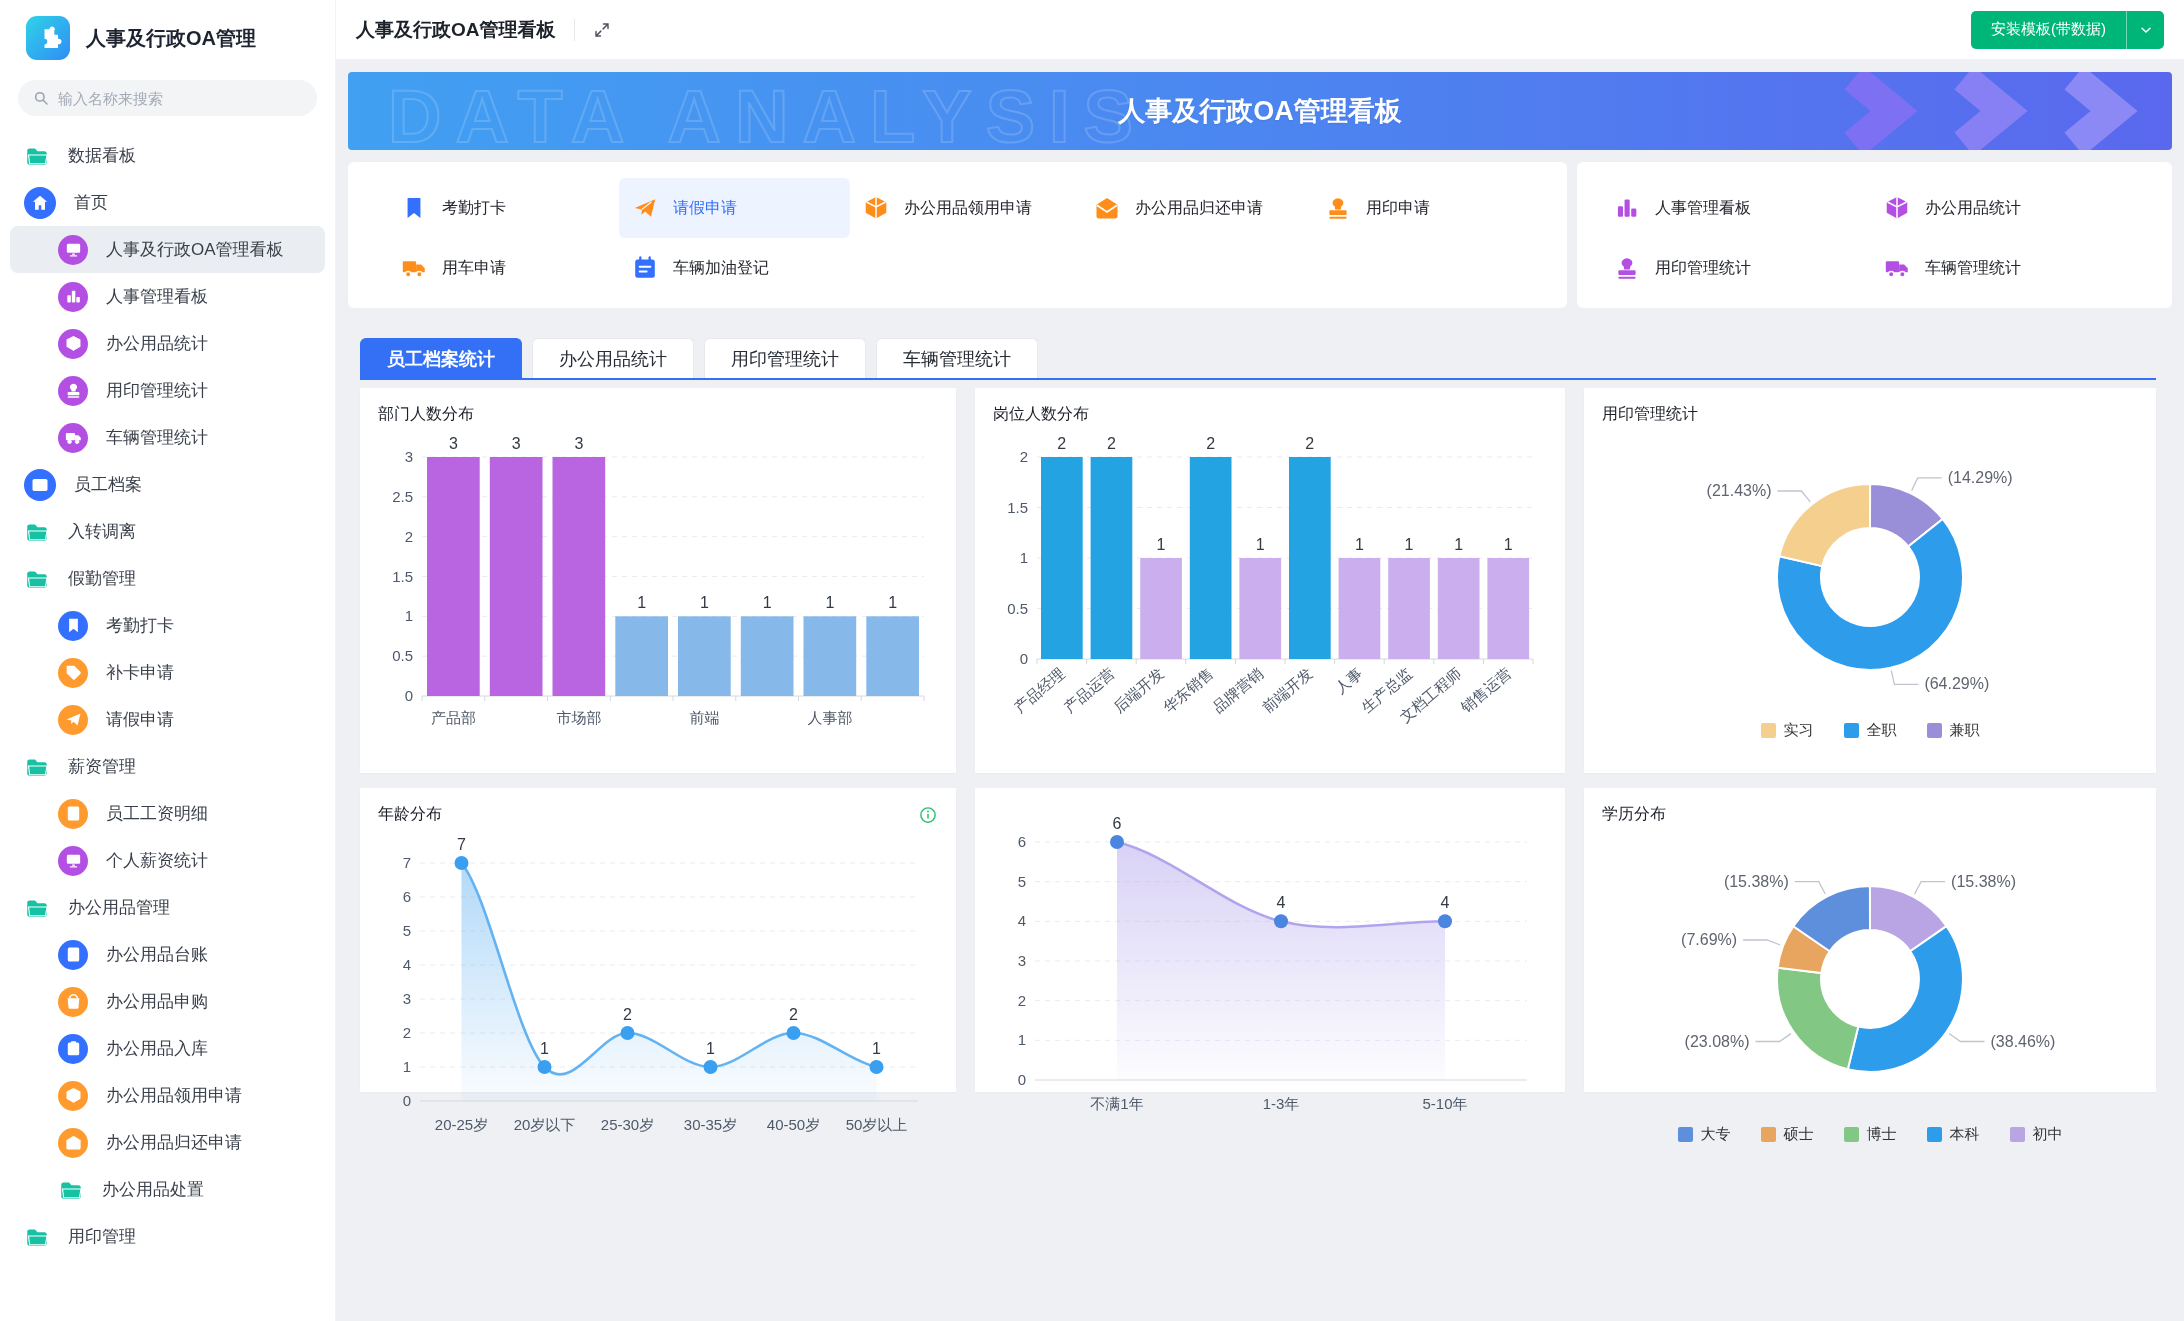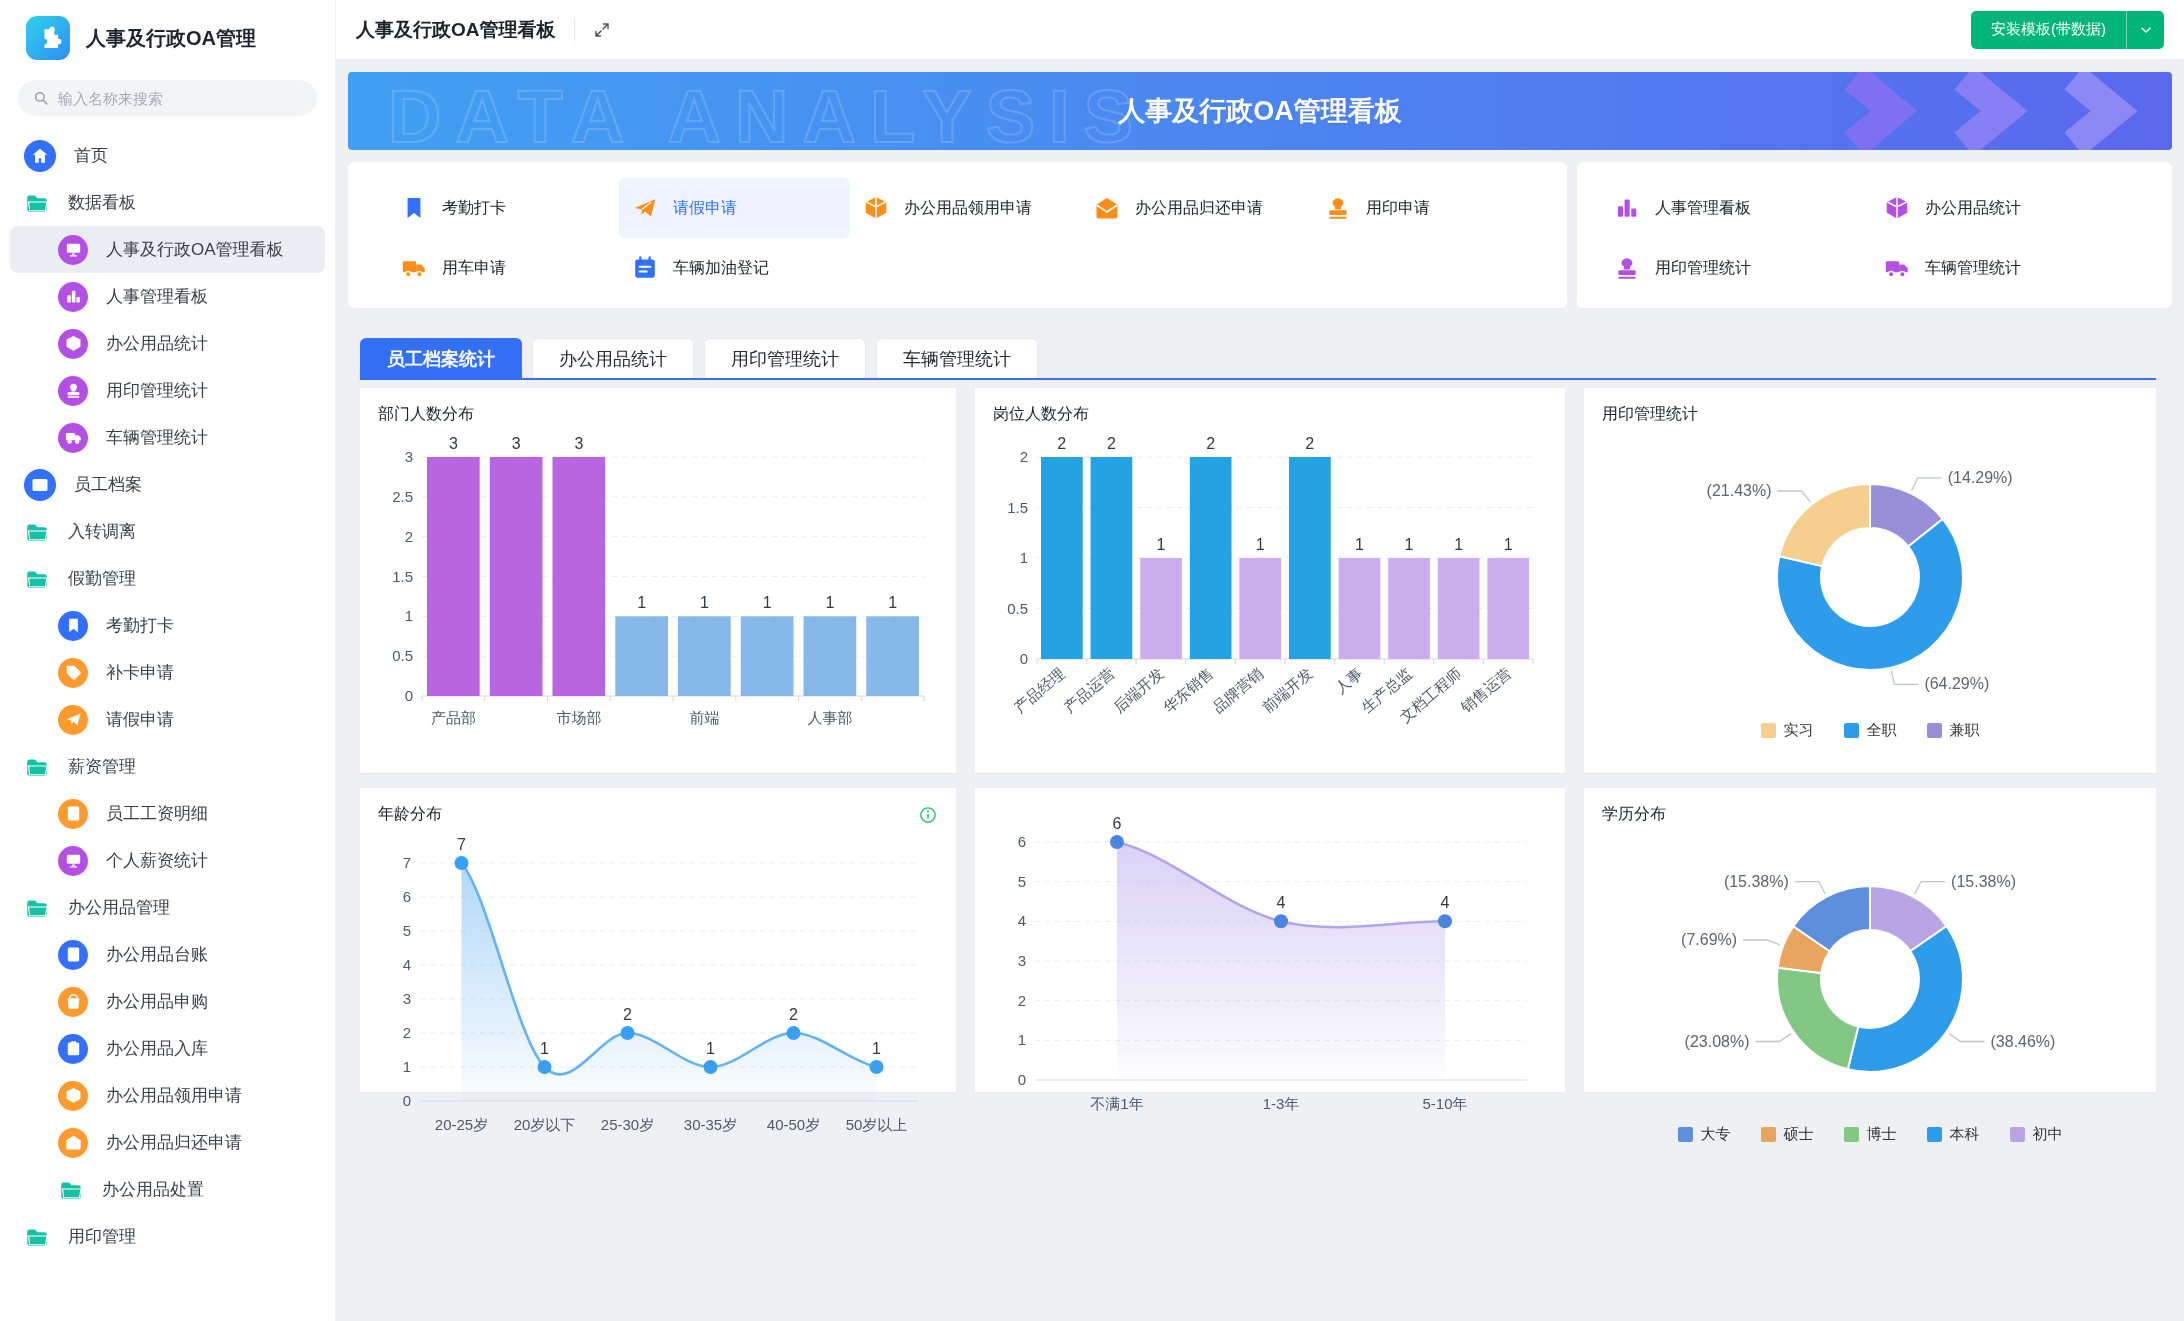--- a/index.html
+++ b/index.html
@@ -89,35 +89,35 @@
       <span id="search-icon" style="display:inline-flex">
           <svg width="18" height="18" viewBox="0 0 24 24">
             <circle cx="10.5" cy="10.5" r="5.6" fill="none" stroke="#9aa1ae" stroke-width="2"></circle>
             <line x1="14.9" y1="14.9" x2="20" y2="20" stroke="#9aa1ae" stroke-width="2" stroke-linecap="round"></line>
           </svg>
         </span>
       <input type="text" placeholder="输入名称来搜索" style="">
     </div>
     <nav class="side-menu" id="side-menu">
         <div class="side-item  ">
-          <span class="cicon" style="width:32px;height:32px;background:#3370ff">
-            <svg width="20" height="20" viewBox="0 0 24 24">
-              <path d="M12 3.2 3.4 10.6H6V20h4.5v-5.3h3V20H18v-9.4h2.6Z" fill="#fff"></path>
-            </svg>
-          </span>
-          <span class="side-label">首页</span>
-        </div>
-        <div class="side-item  ">
           <span class="plainicon" style="width:26px;height:26px">
             <svg width="26" height="26" viewBox="0 0 24 24">
               <path d="M3 7c0-1.1.9-2 2-2h5.2l2.2 2.6H19c1.1 0 2 .9 2 2V18c0 1.1-.9 2-2 2H5c-1.1 0-2-.9-2-2Z" fill="#16c2a3"></path>
               <path d="M4.2 11h17l-1.4 8.2H5.2Z" fill="#16c2a3" stroke="#fff" stroke-width="1"></path>
             </svg>
           </span>
           <span class="side-label">数据看板</span>
+        </div>
+        <div class="side-item  ">
+          <span class="cicon" style="width:32px;height:32px;background:#3370ff">
+            <svg width="20" height="20" viewBox="0 0 24 24">
+              <path d="M12 3.2 3.4 10.6H6V20h4.5v-5.3h3V20H18v-9.4h2.6Z" fill="#fff"></path>
+            </svg>
+          </span>
+          <span class="side-label">首页</span>
         </div>
         <div class="side-item sub active">
           <span class="cicon" style="width:30px;height:30px;background:#b44fe3">
             <svg width="19" height="19" viewBox="0 0 24 24">
               <rect x="3.6" y="4.6" width="16.8" height="11.6" rx="1.8" fill="#fff"></rect>
               <path d="M7.4 12.4 10 9.8l2 1.6 3.8-3.8" stroke="#ffffff" stroke-width="1.6" fill="none" stroke-linecap="round"></path>
               <rect x="10.4" y="17" width="3.2" height="1.8" fill="#fff"></rect>
               <rect x="7.4" y="19.2" width="9.2" height="1.7" rx=".8" fill="#fff"></rect>
             </svg>
           </span>

